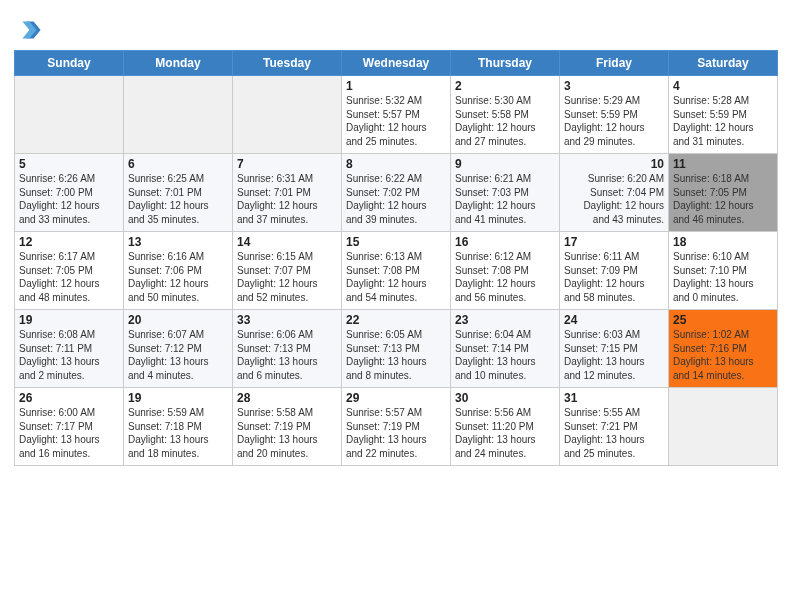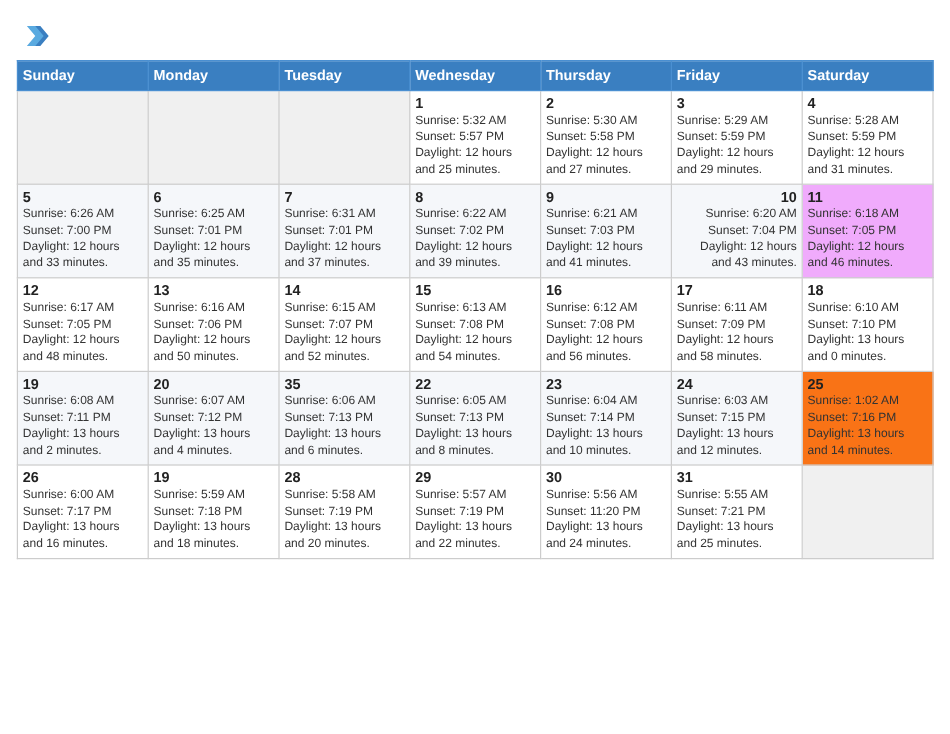--- a/index.html
+++ b/index.html
@@ -63,21 +63,21 @@
     .calendar {
       width: 100%;
       border-collapse: collapse;
       border: 1px solid #ccc;
     }
     .calendar th {
       background: #3a7fc1;
       color: #fff;
       font-size: 12px;
       padding: 5px 4px;
-      text-align: left;
+      text-align: center;
       border: 1px solid #4a8fd1;
       font-weight: bold;
     }
     .calendar td {
       vertical-align: top;
       border: 1px solid #ccc;
       padding: 3px 4px;
       width: calc(100% / 7);
       height: 78px;
       background: #fff;
@@ -203,21 +203,21 @@
 Daylight: 12 hours
 and 41 minutes.</div>
           </td>
           <td style="background: rgb(245, 247, 250); text-align: right;">
             <div class="day-number">10</div>
             <div class="day-info">Sunrise: 6:20 AM
 Sunset: 7:04 PM
 Daylight: 12 hours
 and 43 minutes.</div>
           </td>
-          <td style="background: #f0abfc;">
+          <td style="background: #a3a3a3;">
             <div class="day-number">11</div>
             <div class="day-info">Sunrise: 6:18 AM
 Sunset: 7:05 PM
 Daylight: 12 hours
 and 46 minutes.</div>
           </td>
         </tr>
         <tr>
           <td>
             <div class="day-number">12</div>
@@ -278,21 +278,21 @@
 and 2 minutes.</div>
           </td>
           <td style="background: rgb(245, 247, 250);">
             <div class="day-number">20</div>
             <div class="day-info">Sunrise: 6:07 AM
 Sunset: 7:12 PM
 Daylight: 13 hours
 and 4 minutes.</div>
           </td>
           <td style="background: rgb(245, 247, 250);">
-            <div class="day-number">35</div>
+            <div class="day-number">33</div>
             <div class="day-info">Sunrise: 6:06 AM
 Sunset: 7:13 PM
 Daylight: 13 hours
 and 6 minutes.</div>
           </td>
           <td style="background: rgb(245, 247, 250);">
             <div class="day-number">22</div>
             <div class="day-info">Sunrise: 6:05 AM
 Sunset: 7:13 PM
 Daylight: 13 hours

